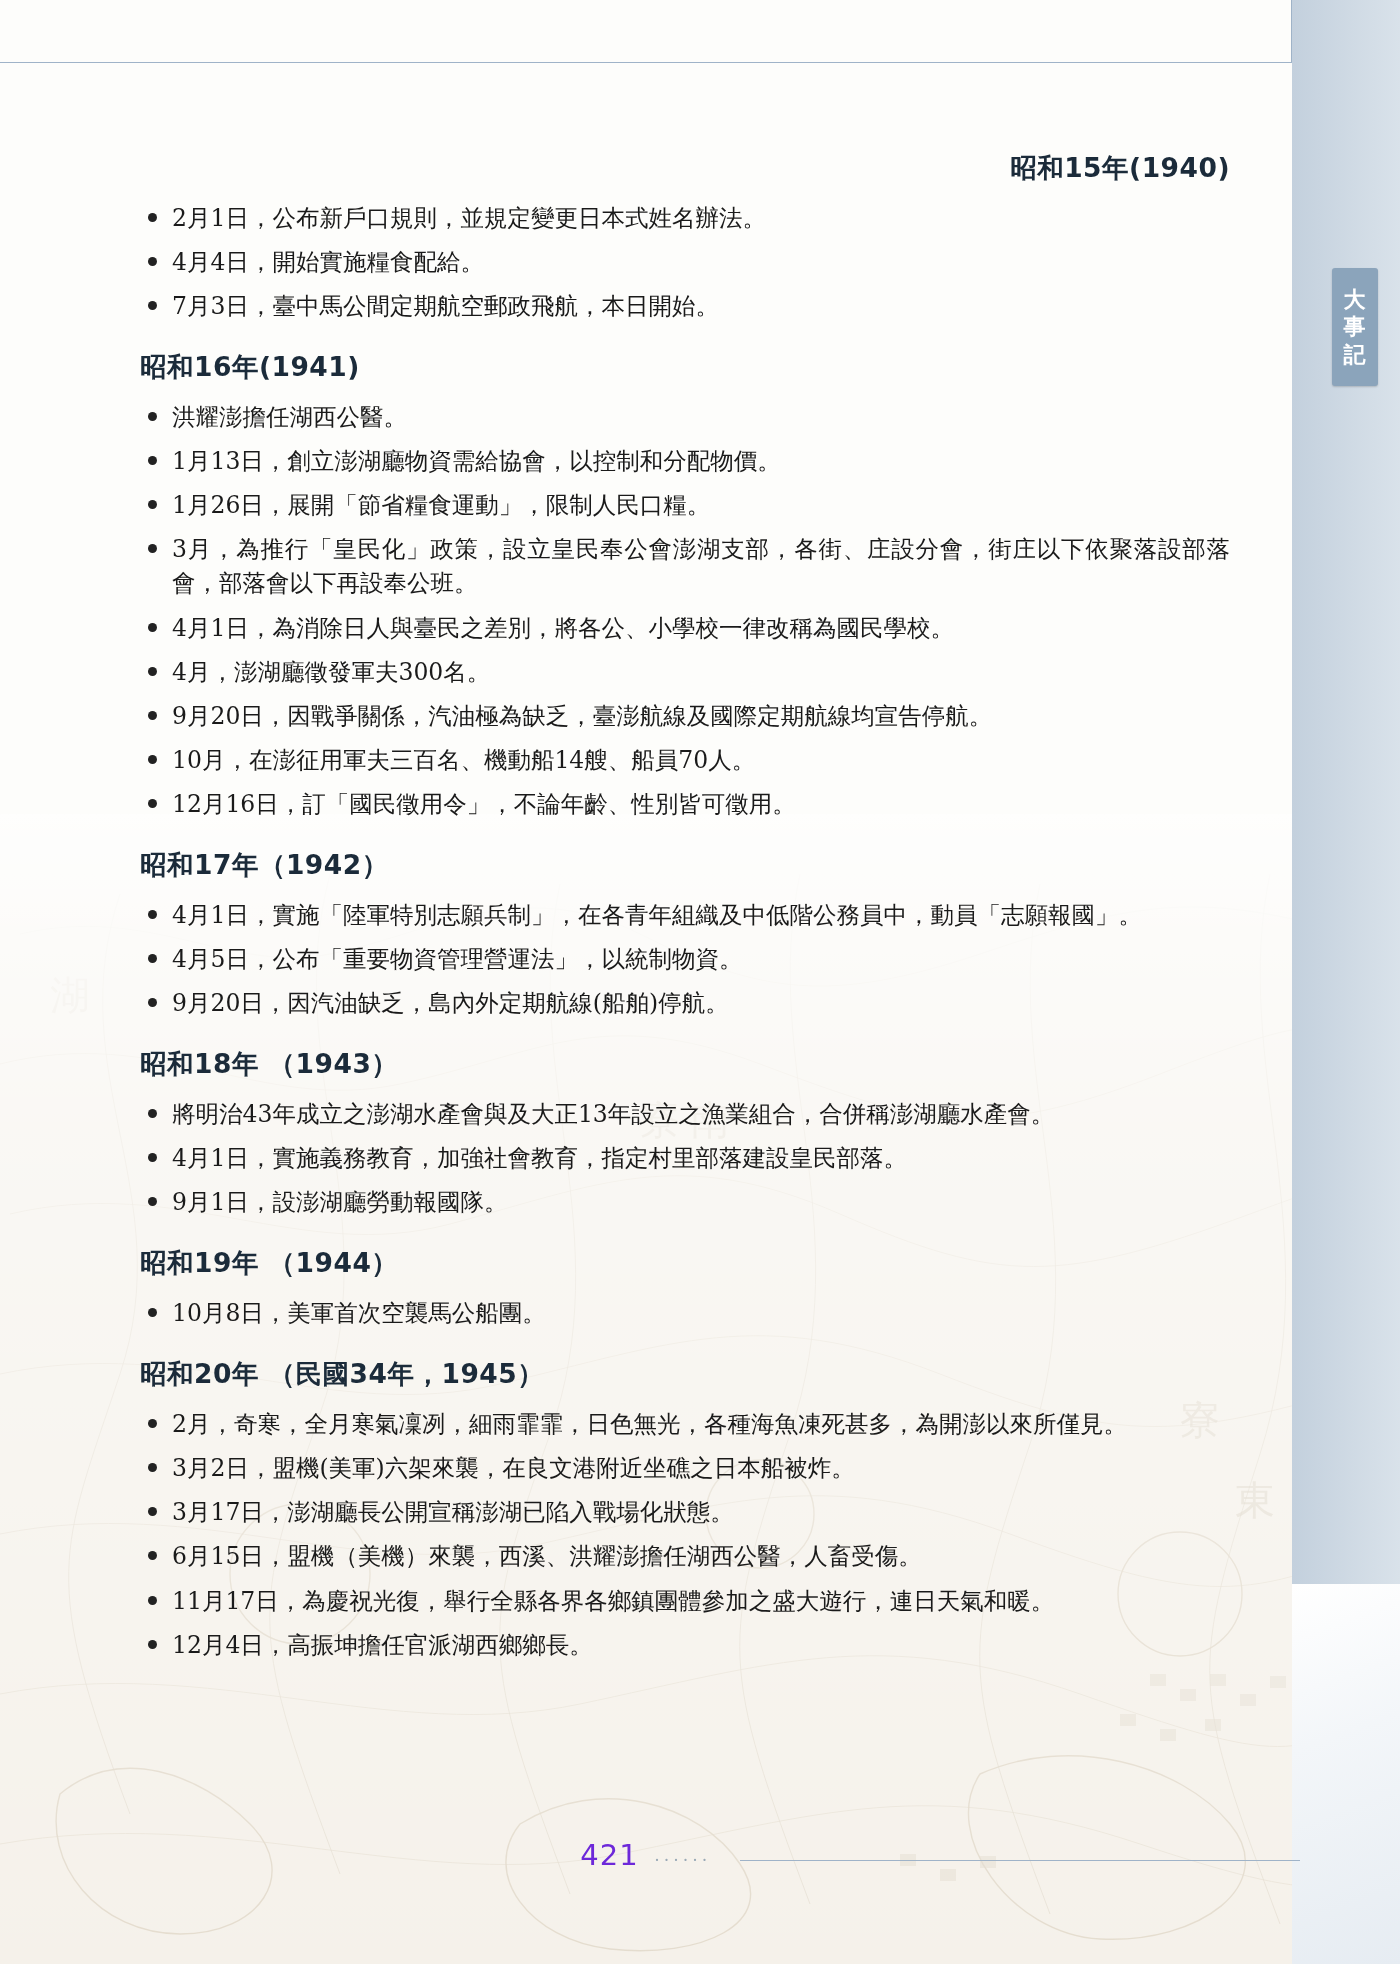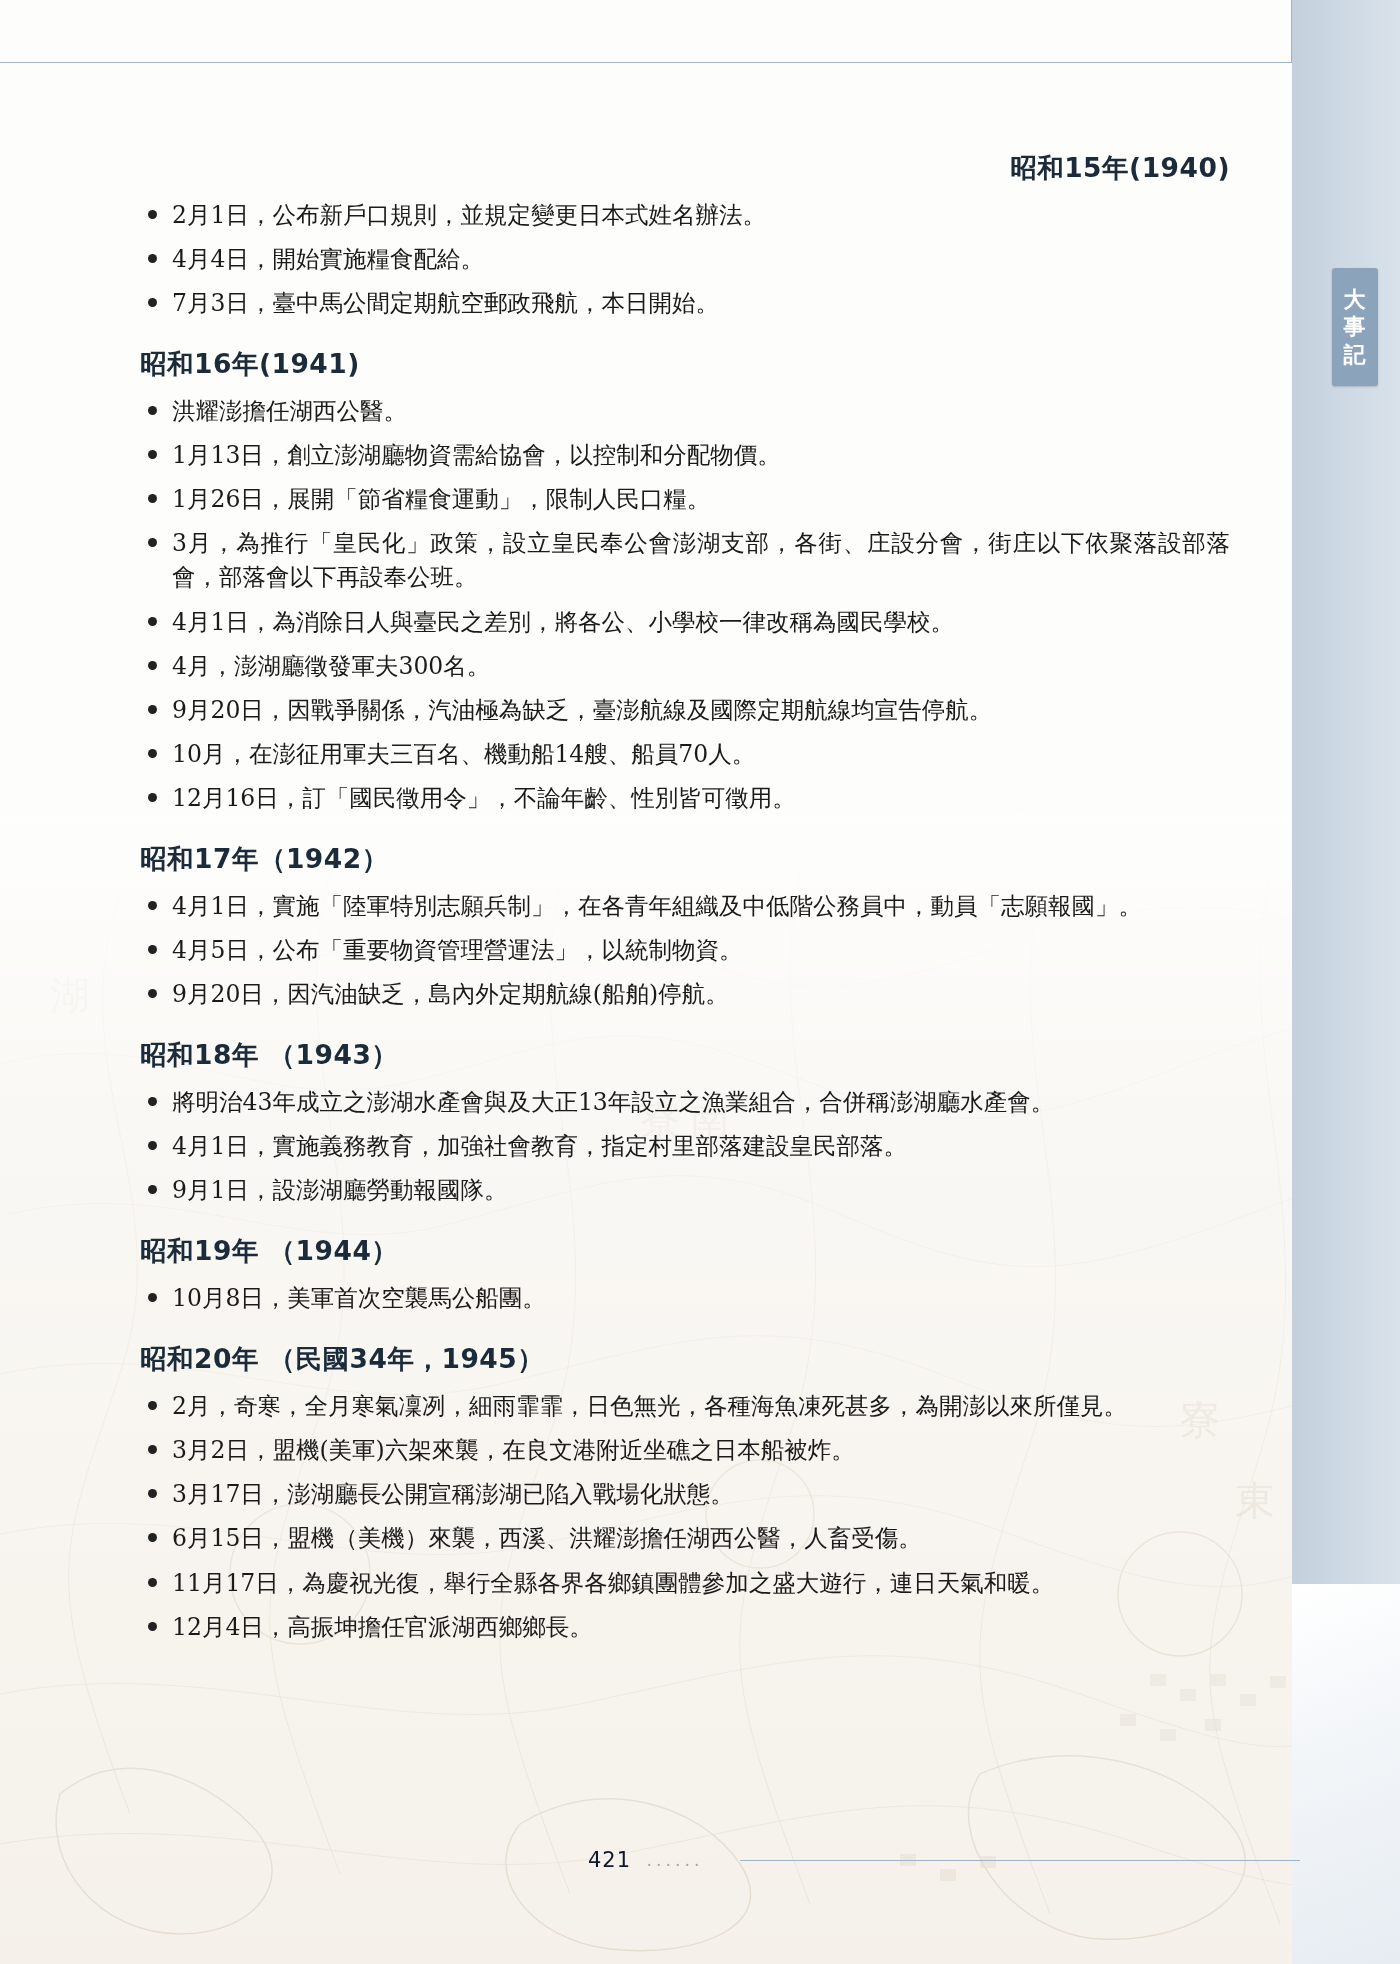--- a/index.html
+++ b/index.html
@@ -112,21 +112,21 @@
     font-size: 26.5px;
     font-weight: bold;
     color: #1b2b3a;
     margin: 26px 0 12px 0;
     letter-spacing: 0.5px;
   }
   .year-heading:first-child { margin-top: 0; text-align: right; }
 
   ul.events {
     list-style: none;
-    margin: 0 0 0 4px;
+    margin: 15px 0 0 4px;
     padding: 0;
   }
   ul.events li {
     position: relative;
     padding-left: 28px;
     margin: 0 0 10px 0;
     font-size: 23.5px;
     line-height: 1.45;
     color: #1a1a1a;
     font-family: "DejaVu Serif", "Liberation Serif", serif;
@@ -147,22 +147,22 @@
     position: absolute;
     left: 0;
     bottom: 92px;
     width: 1292px;
     display: flex;
     align-items: center;
     justify-content: center;
   }
   .page-number {
     font-family: "DejaVu Sans", "Liberation Sans", sans-serif;
-    font-size: 21px;
-    color: #0f172a;
+    font-size: 29px;
+    color: #6d28d9;
     letter-spacing: 1px;
   }
   .footer-dots {
     margin-left: 16px;
     letter-spacing: 5px;
     color: #9aa9b6;
     font-size: 18px;
   }
   .footer-line {
     position: absolute;

